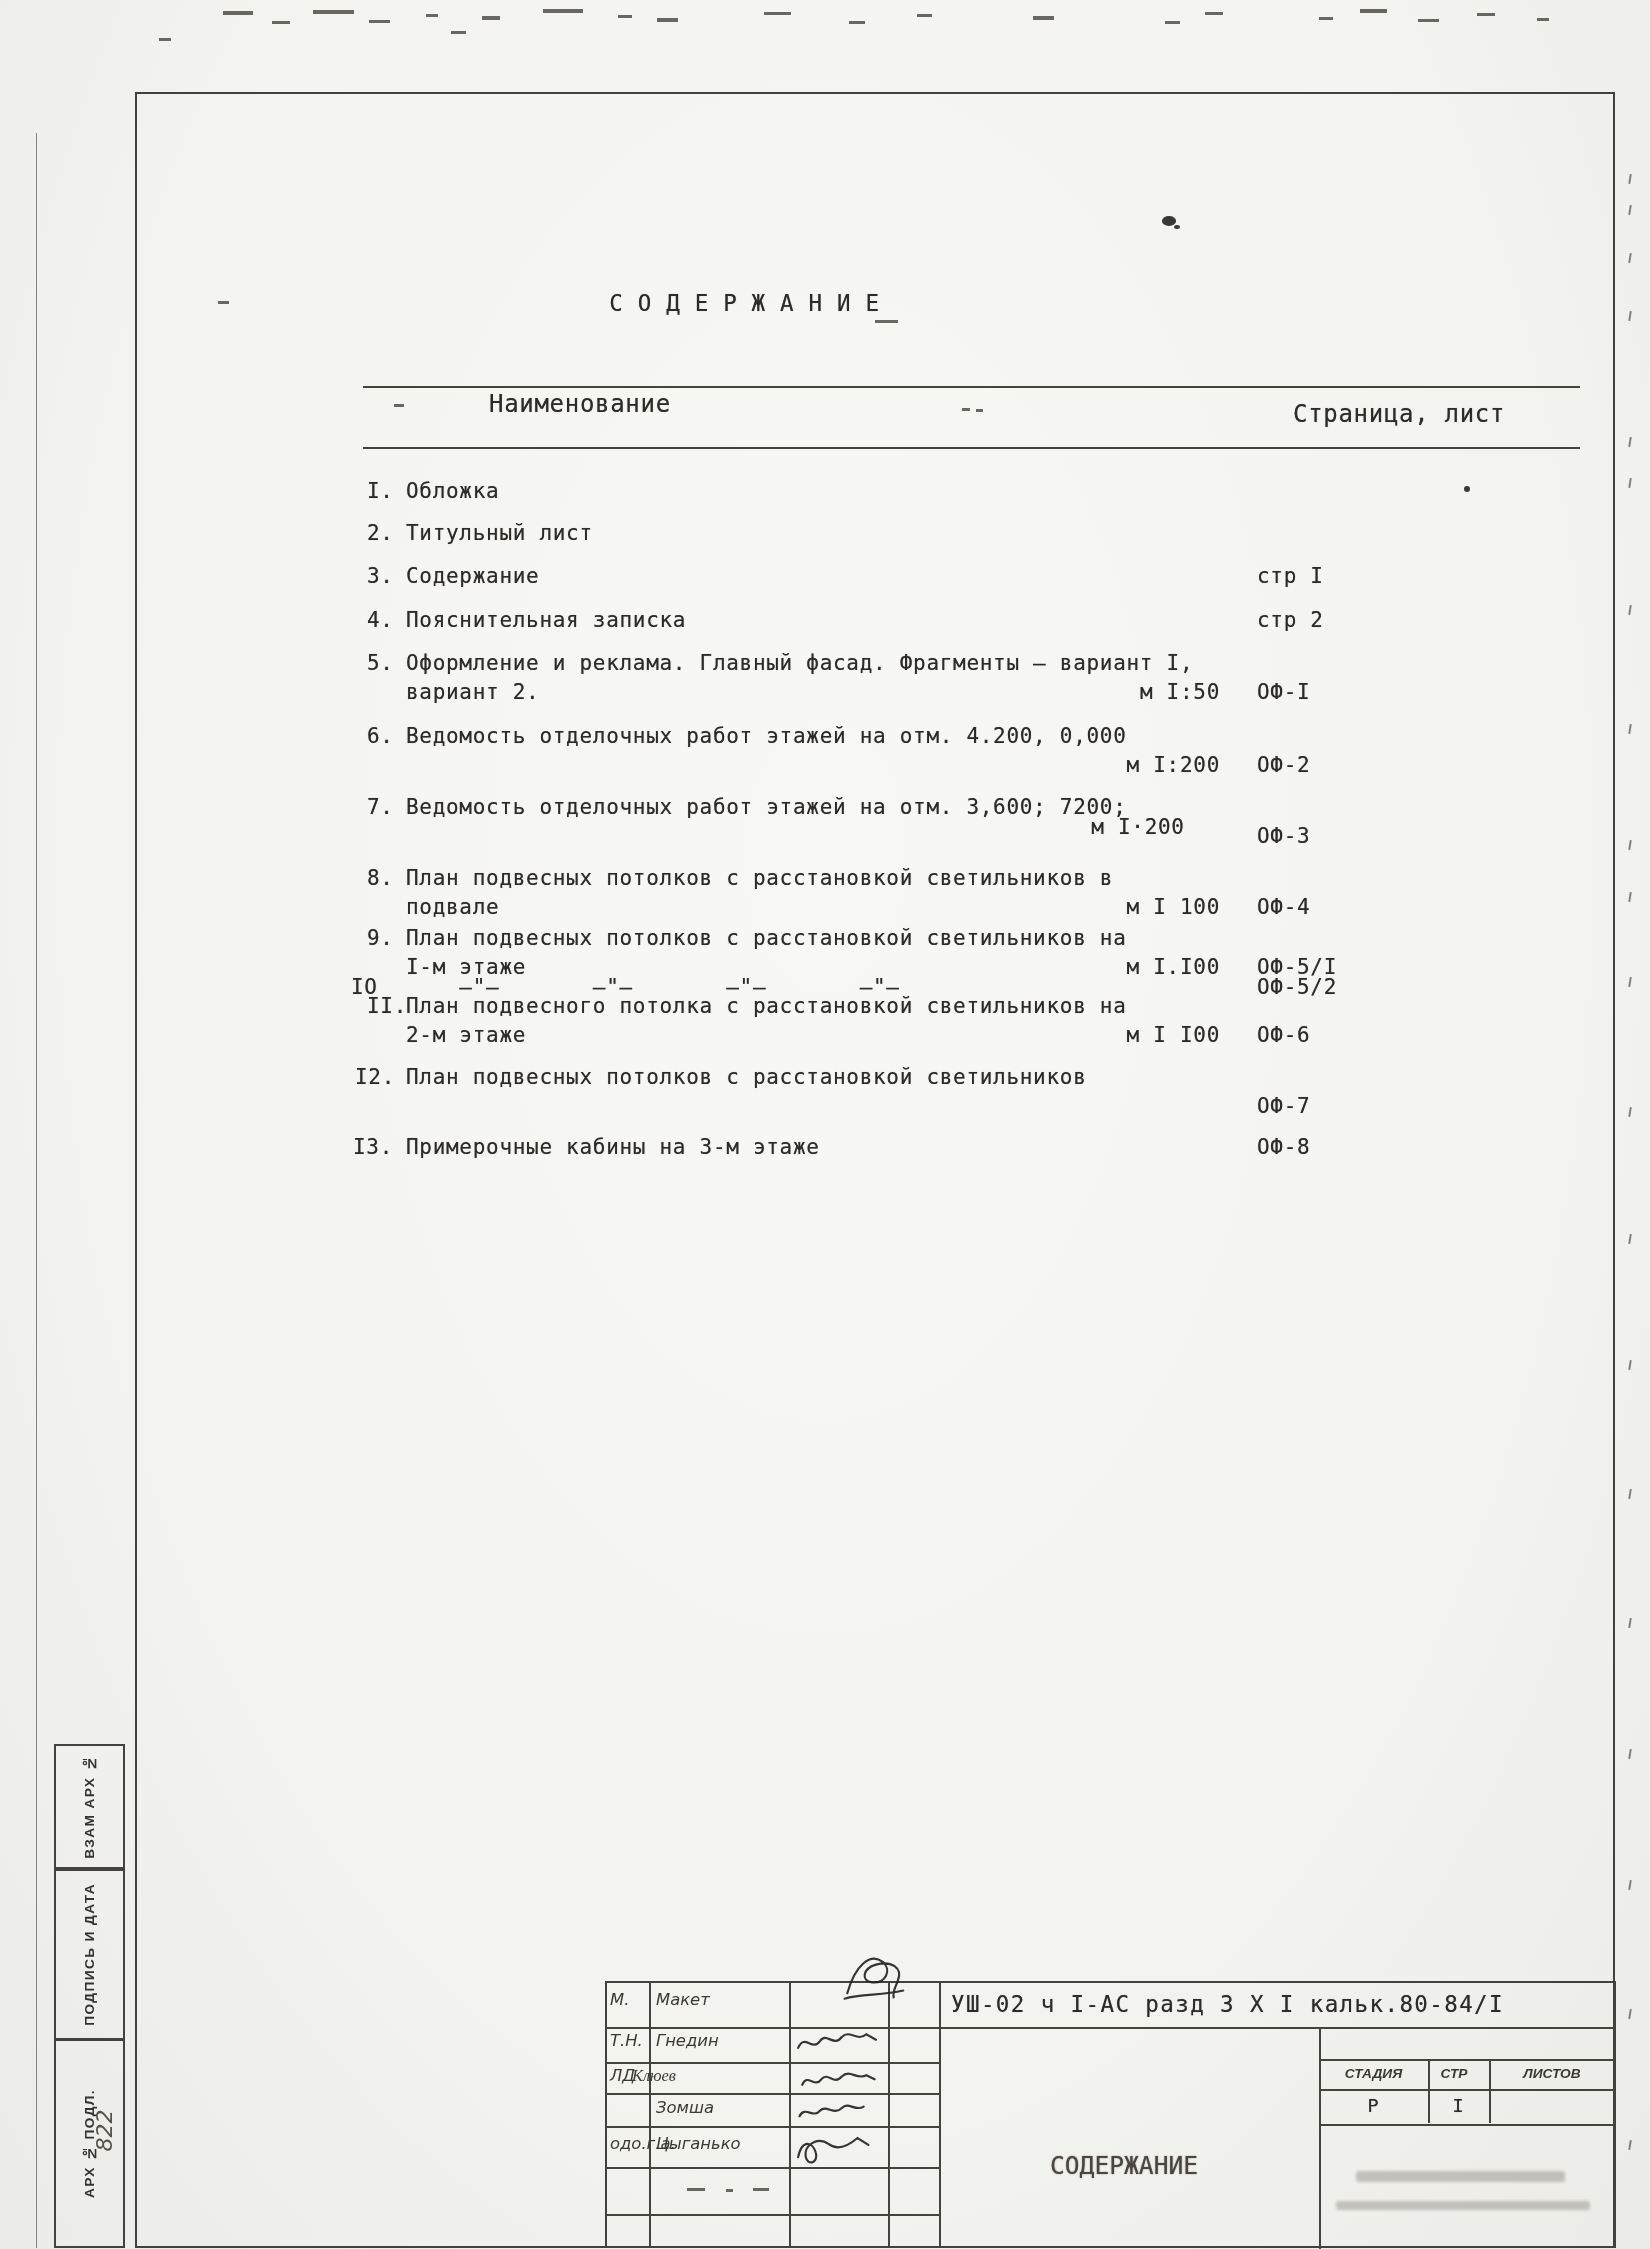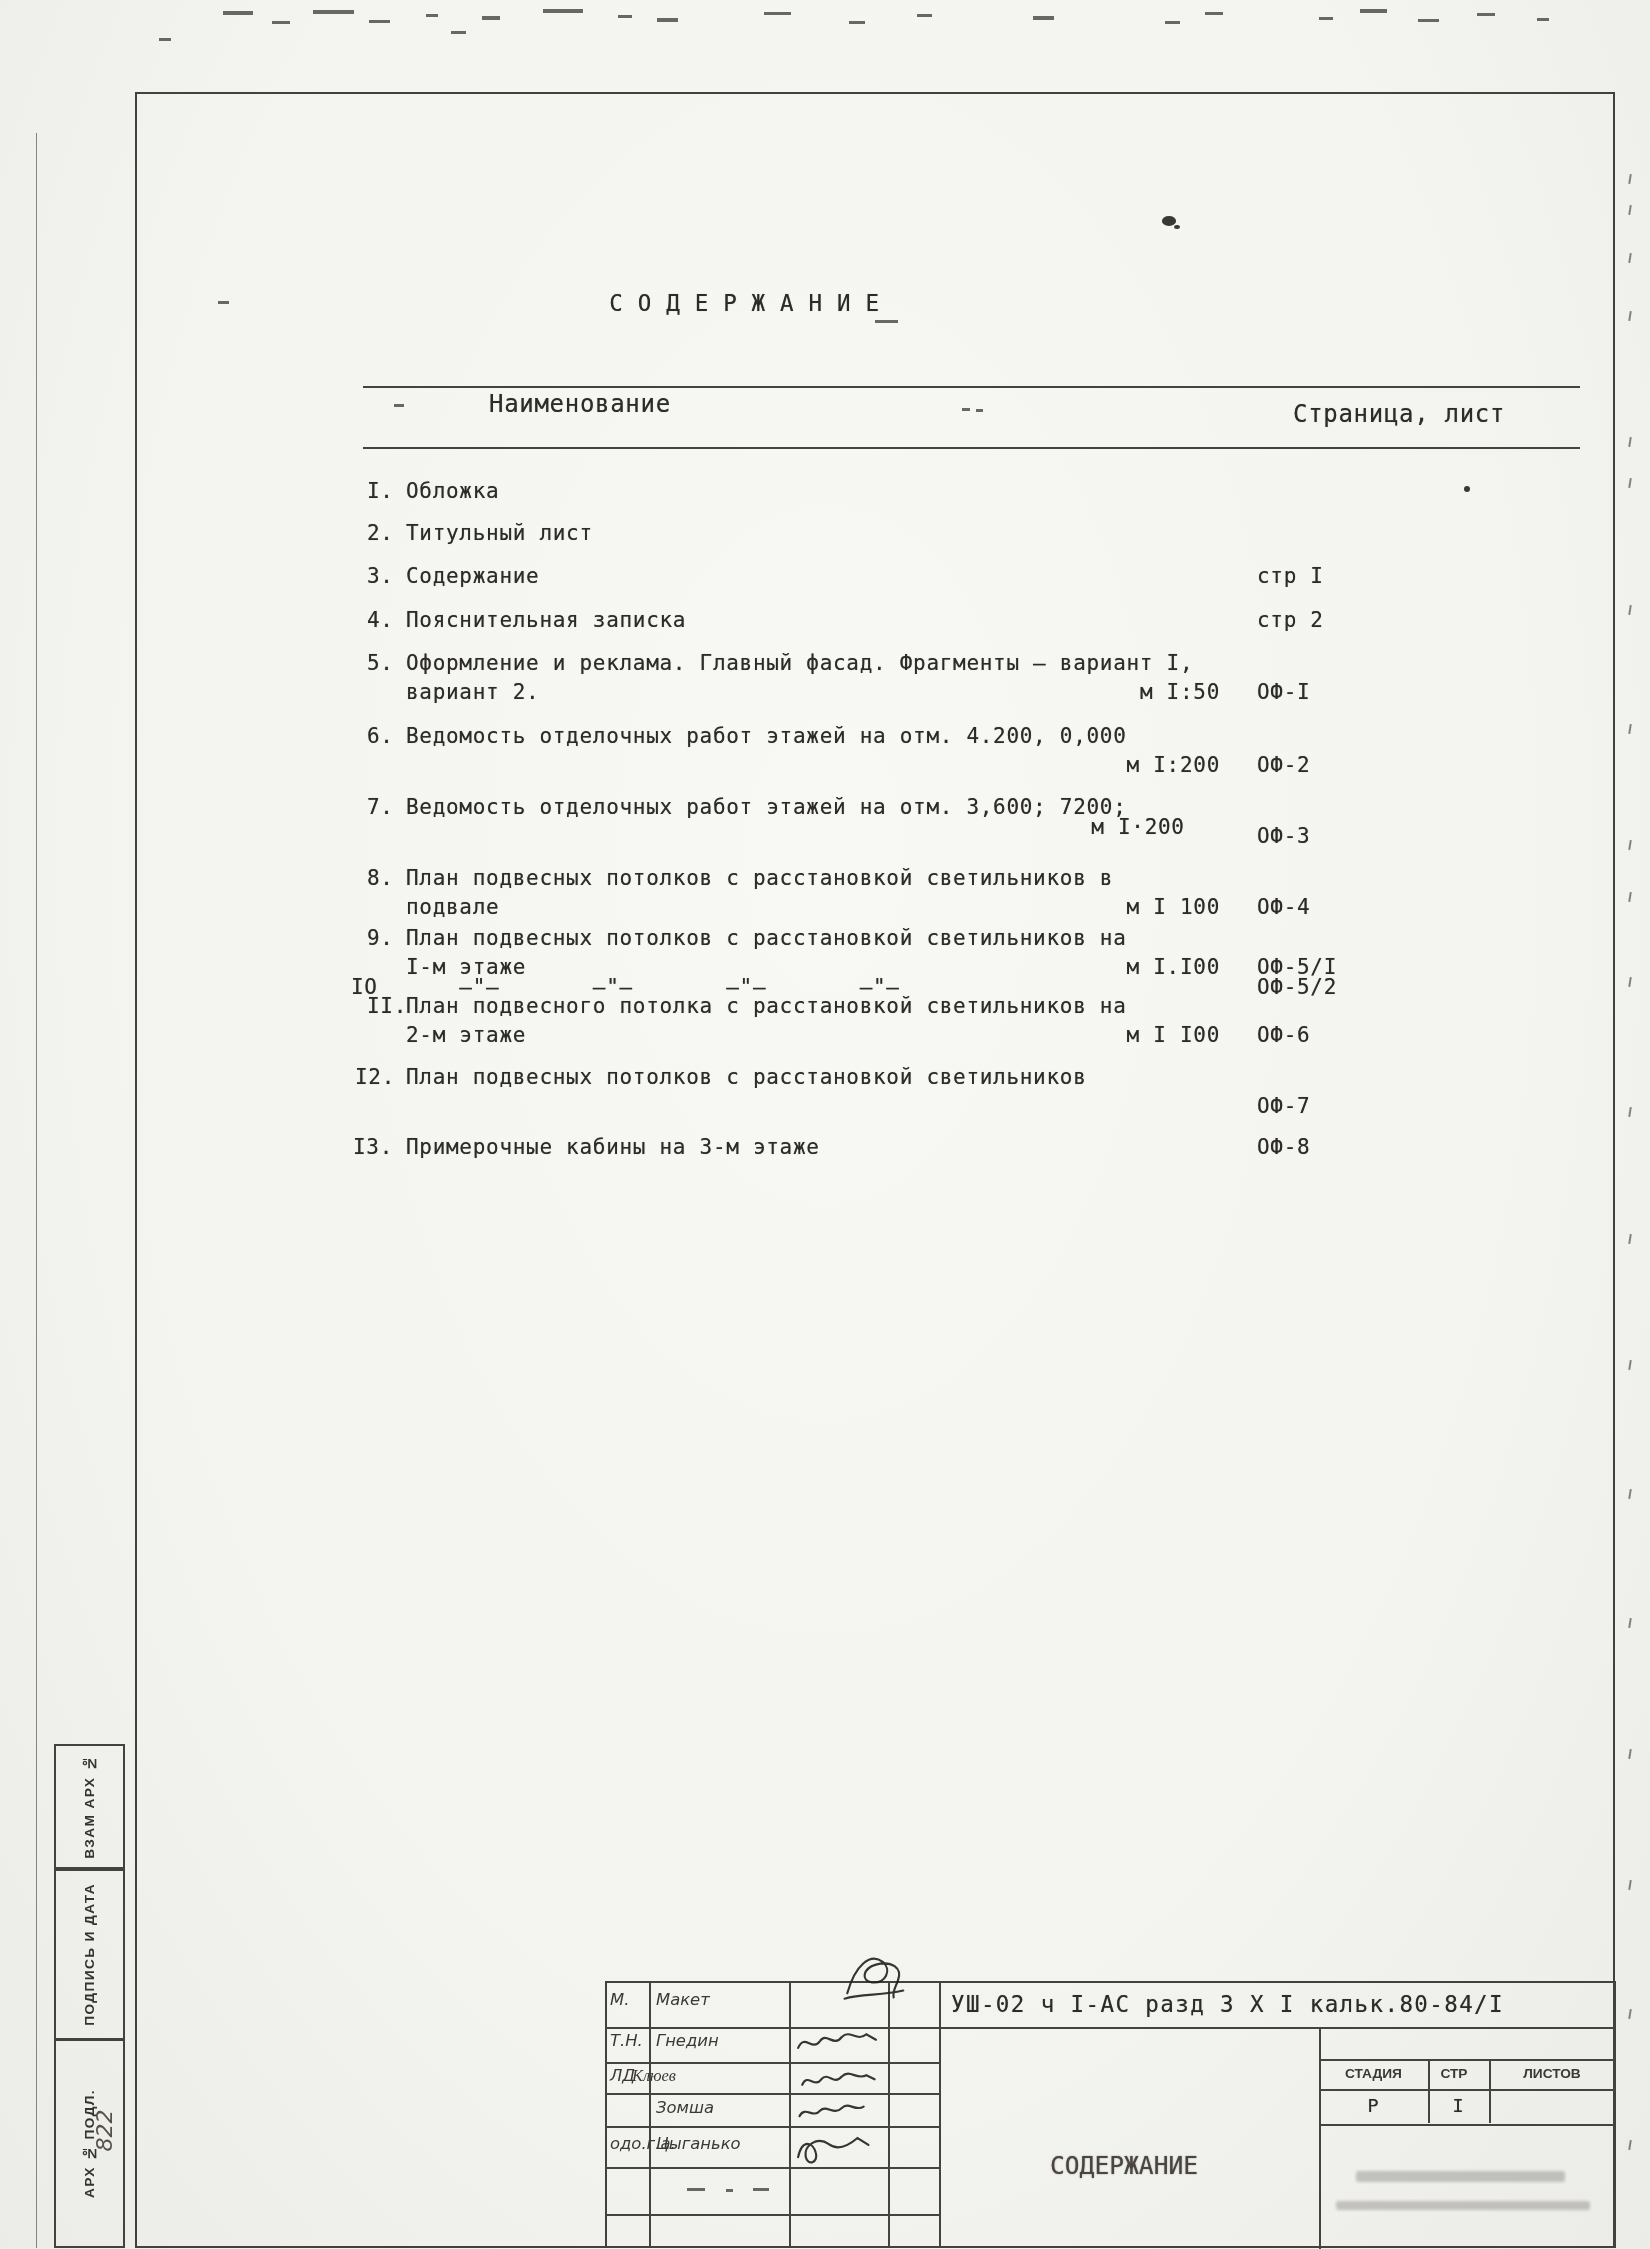--- a/index.html
+++ b/index.html
@@ -49,21 +49,21 @@
 
   
   .stamp{ position:absolute; left:605px; top:1981px; width:1011px; height:267px;
           border:2px solid #43413d; box-sizing:border-box; }
   .vline{ position:absolute; width:2px; background:#45433e; }
   .hline{ position:absolute; height:2px; background:#45433e; }
   .doc-number{ position:absolute; left:951px; top:1991px; font-size:22.5px; letter-spacing:1.4px; }
   .stamp-title{ position:absolute; left:1050px; top:2151px; font-size:24.6px;
                 color:#4a463f; text-shadow:0 0 1.4px rgba(74,70,63,.7); }
   .mini-head{ position:absolute; top:2066px; font-size:13.7px; text-align:center;
-              font-family:"Liberation Sans", sans-serif; font-weight:bold; color:#3a3833; }
+              font-family:"Liberation Sans", sans-serif; font-weight:bold; color:#3a3833;font-style:italic; }
   .mini-val{ position:absolute; top:2095px; font-size:18.4px; text-align:center; }
   .sign-role,.sign-name{ position:absolute; font-family:"DejaVu Sans", sans-serif;
                          font-style:italic; font-size:16.4px; color:#3c3933; white-space:nowrap; }
   .smudge{ position:absolute; background:rgba(64,61,54,.26); filter:blur(1.4px); border-radius:2.7px; }
 
   
   .mark{ position:absolute; background:#4a4843; opacity:.82; }
   .mark.round{ border-radius:50%; background:#26241f; opacity:.9; }
   .tick{ position:absolute; width:2px; height:10.2px; background:#55534d; opacity:.7;
          transform:rotate(9deg); }

